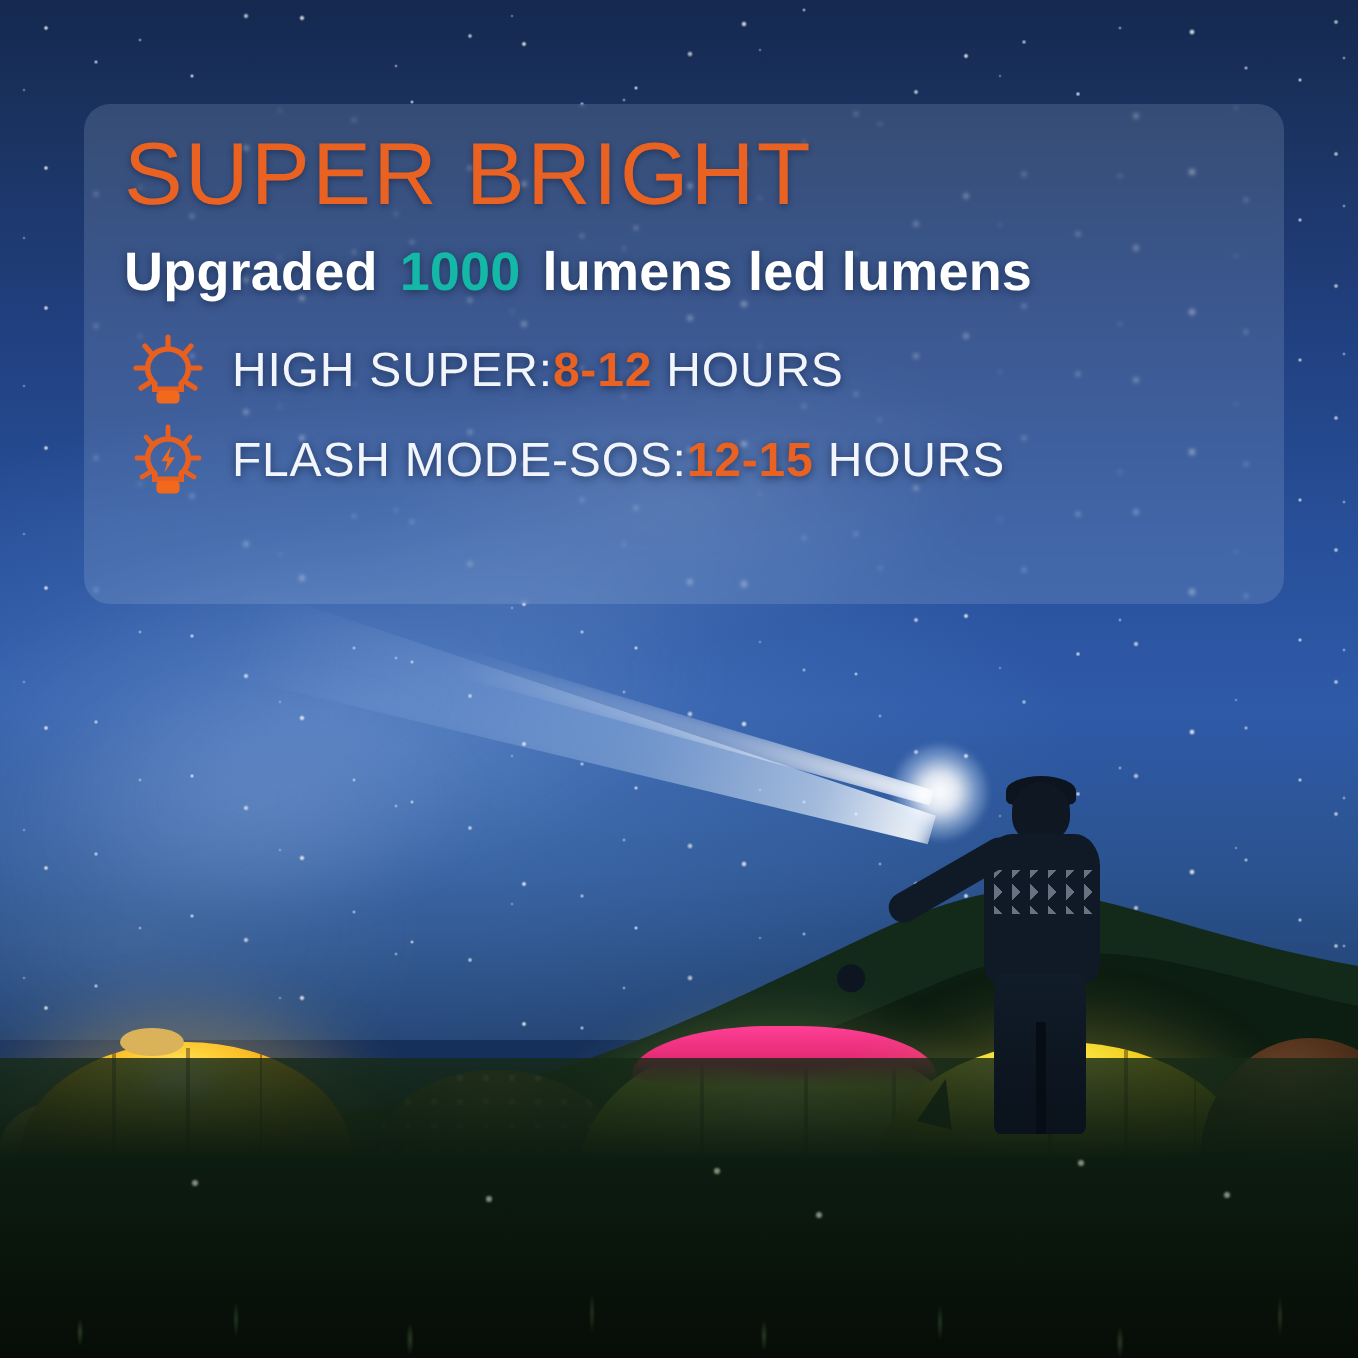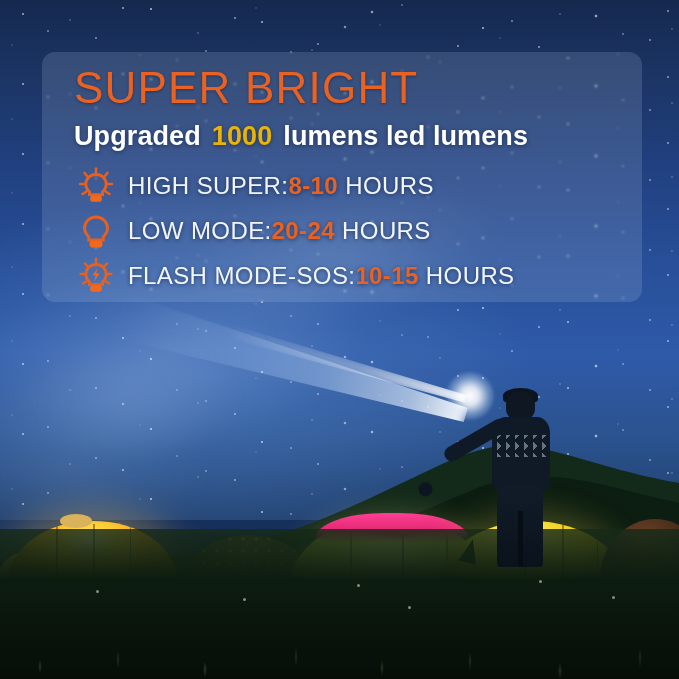--- a/index.html
+++ b/index.html
@@ -281,21 +281,21 @@
 
   
   .panel{
     position:absolute;left:42px;top:52px;width:600px;height:250px;
     background:rgba(196,214,238,.17);
     border-radius:13px;
     backdrop-filter:blur(1px);
   }
   .panel-inner{
     position:absolute;left:0;top:0;width:100%;height:100%;
-    padding:14px 22px 10px 32px;
+    padding:14px 22px 10px 20px;
   }
 
   .headline{
     margin:0;
     font-size:44px;
     line-height:1.02;
     font-weight:400;
     letter-spacing:1.2px;
     color:#ea6222;
     text-shadow:0 1px 3px rgba(10,25,55,.45);
@@ -303,21 +303,21 @@
   }
   .subline{
     margin:10px 0 0 0;
     font-size:27px;
     font-weight:700;
     color:#ffffff;
     letter-spacing:.1px;
     text-shadow:0 1px 4px rgba(8,22,50,.55);
     white-space:nowrap;
   }
-  .subline .hl{color:#eab308;}
+  .subline .hl{color:#14b8a6;}
   .sp{display:inline-block;width:11px;}
 
   .modes{margin-top:12px;}
   .mode-row{
     display:flex;align-items:center;
     height:45px;
   }
   .mode-icon{
     width:44px;height:40px;flex:0 0 44px;
     display:flex;align-items:center;justify-content:center;
@@ -443,57 +443,45 @@
                 <line x1="8.5" y1="6" x2="11.5" y2="9.5"></line>
                 <line x1="4" y1="17" x2="8.5" y2="17"></line>
                 <line x1="33.5" y1="27" x2="29.5" y2="24.5"></line>
                 <line x1="6.5" y1="27" x2="10.5" y2="24.5"></line>
               </g>
               <path d="M20 7.5 C14.3 7.5 9.8 11.9 9.8 17.2 C9.8 20.6 11.6 23 13.4 24.8 L13.4 27.6 L26.6 27.6 L26.6 24.8 C28.4 23 30.2 20.6 30.2 17.2 C30.2 11.9 25.7 7.5 20 7.5 Z" fill="none" stroke="#e8601f" stroke-width="2.8"></path>
               <rect x="14.2" y="28.4" width="11.6" height="6.4" rx="2.2" fill="#f2691d"></rect>
             </svg>
           </span>
           <span class="mode-text">
-            <span>HIGH SUPER:</span><span class="num">8-10</span>
+            <span>HIGH SUPER:</span><span class="num">8-12</span>
             <span>HOURS</span>
           </span>
         </div>
 
-        <div class="mode-row">
-          <span class="mode-icon">
-            <svg width="40" height="38" viewBox="0 0 40 38">
-              <path d="M20 5 C13.6 5 8.5 10 8.5 16.1 C8.5 20 10.6 22.7 12.7 24.8 L12.7 28 L27.3 28 L27.3 24.8 C29.4 22.7 31.5 20 31.5 16.1 C31.5 10 26.4 5 20 5 Z" fill="none" stroke="#e8601f" stroke-width="2.9"></path>
-              <rect x="13.6" y="28.8" width="12.8" height="6.6" rx="2.3" fill="#f2691d"></rect>
-            </svg>
-          </span>
-          <span class="mode-text">
-            <span>LOW MODE:</span><span class="num">20-24</span>
-            <span>HOURS</span>
-          </span>
-        </div>
 
         <div class="mode-row">
           <span class="mode-icon">
             <svg width="40" height="38" viewBox="0 0 40 38">
               <g stroke="#e8601f" stroke-width="2.4" stroke-linecap="round" fill="none">
                 <line x1="20" y1="1.5" x2="20" y2="5.5"></line>
                 <line x1="31" y1="6.5" x2="28.2" y2="9.8"></line>
                 <line x1="35.5" y1="17" x2="31.2" y2="17"></line>
                 <line x1="9" y1="6.5" x2="11.8" y2="9.8"></line>
                 <line x1="4.5" y1="17" x2="8.8" y2="17"></line>
                 <line x1="33" y1="26.5" x2="29.2" y2="24.2"></line>
                 <line x1="7" y1="26.5" x2="10.8" y2="24.2"></line>
               </g>
               <path d="M20 7.5 C14.3 7.5 9.8 11.9 9.8 17.2 C9.8 20.6 11.6 23 13.4 24.8 L13.4 27.6 L26.6 27.6 L26.6 24.8 C28.4 23 30.2 20.6 30.2 17.2 C30.2 11.9 25.7 7.5 20 7.5 Z" fill="none" stroke="#e8601f" stroke-width="2.8"></path>
               <path d="M21.6 11 L16.6 18.6 L19.7 18.6 L18.2 24.4 L23.4 16.6 L20.2 16.6 Z" fill="#f2691d"></path>
               <rect x="14.2" y="28.4" width="11.6" height="6.4" rx="2.2" fill="#f2691d"></rect>
             </svg>
           </span>
           <span class="mode-text">
-            <span>FLASH MODE-SOS:</span><span class="num">10-15</span>
+            <span>FLASH MODE-SOS:</span><span class="num">12-15</span>
             <span>HOURS</span>
           </span>
         </div>
 
       </div>
     </div>
   </div>
 
 </div>
 

